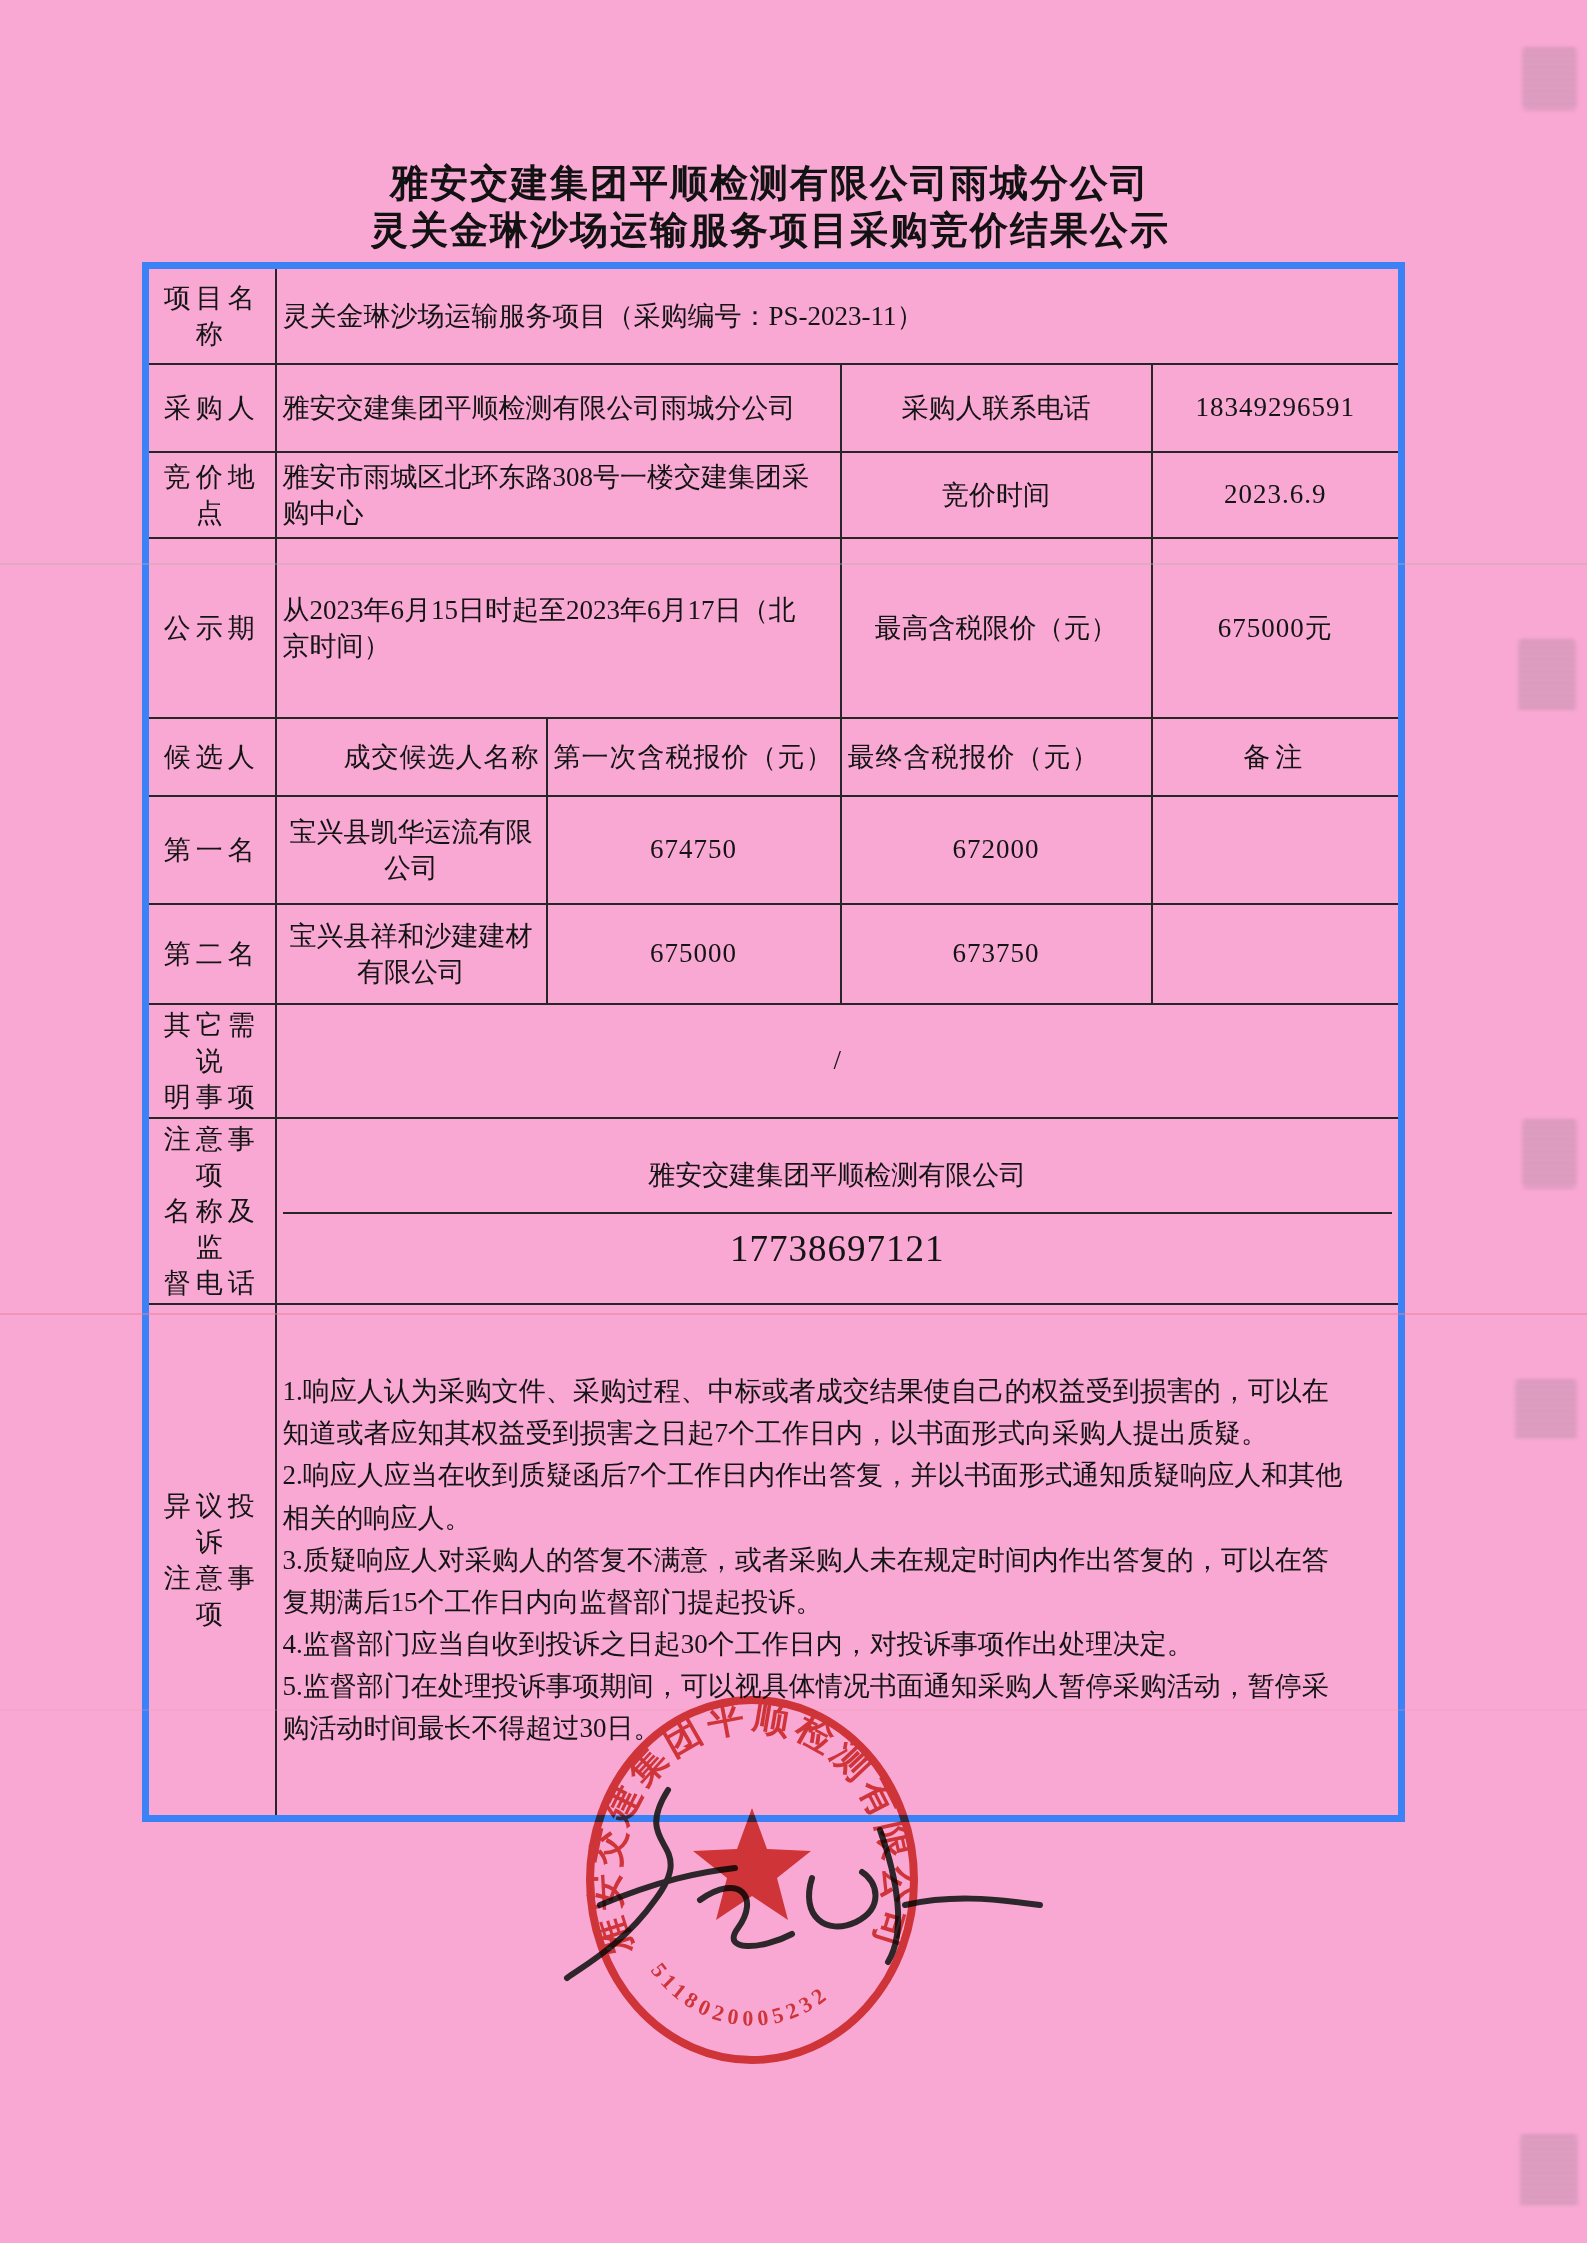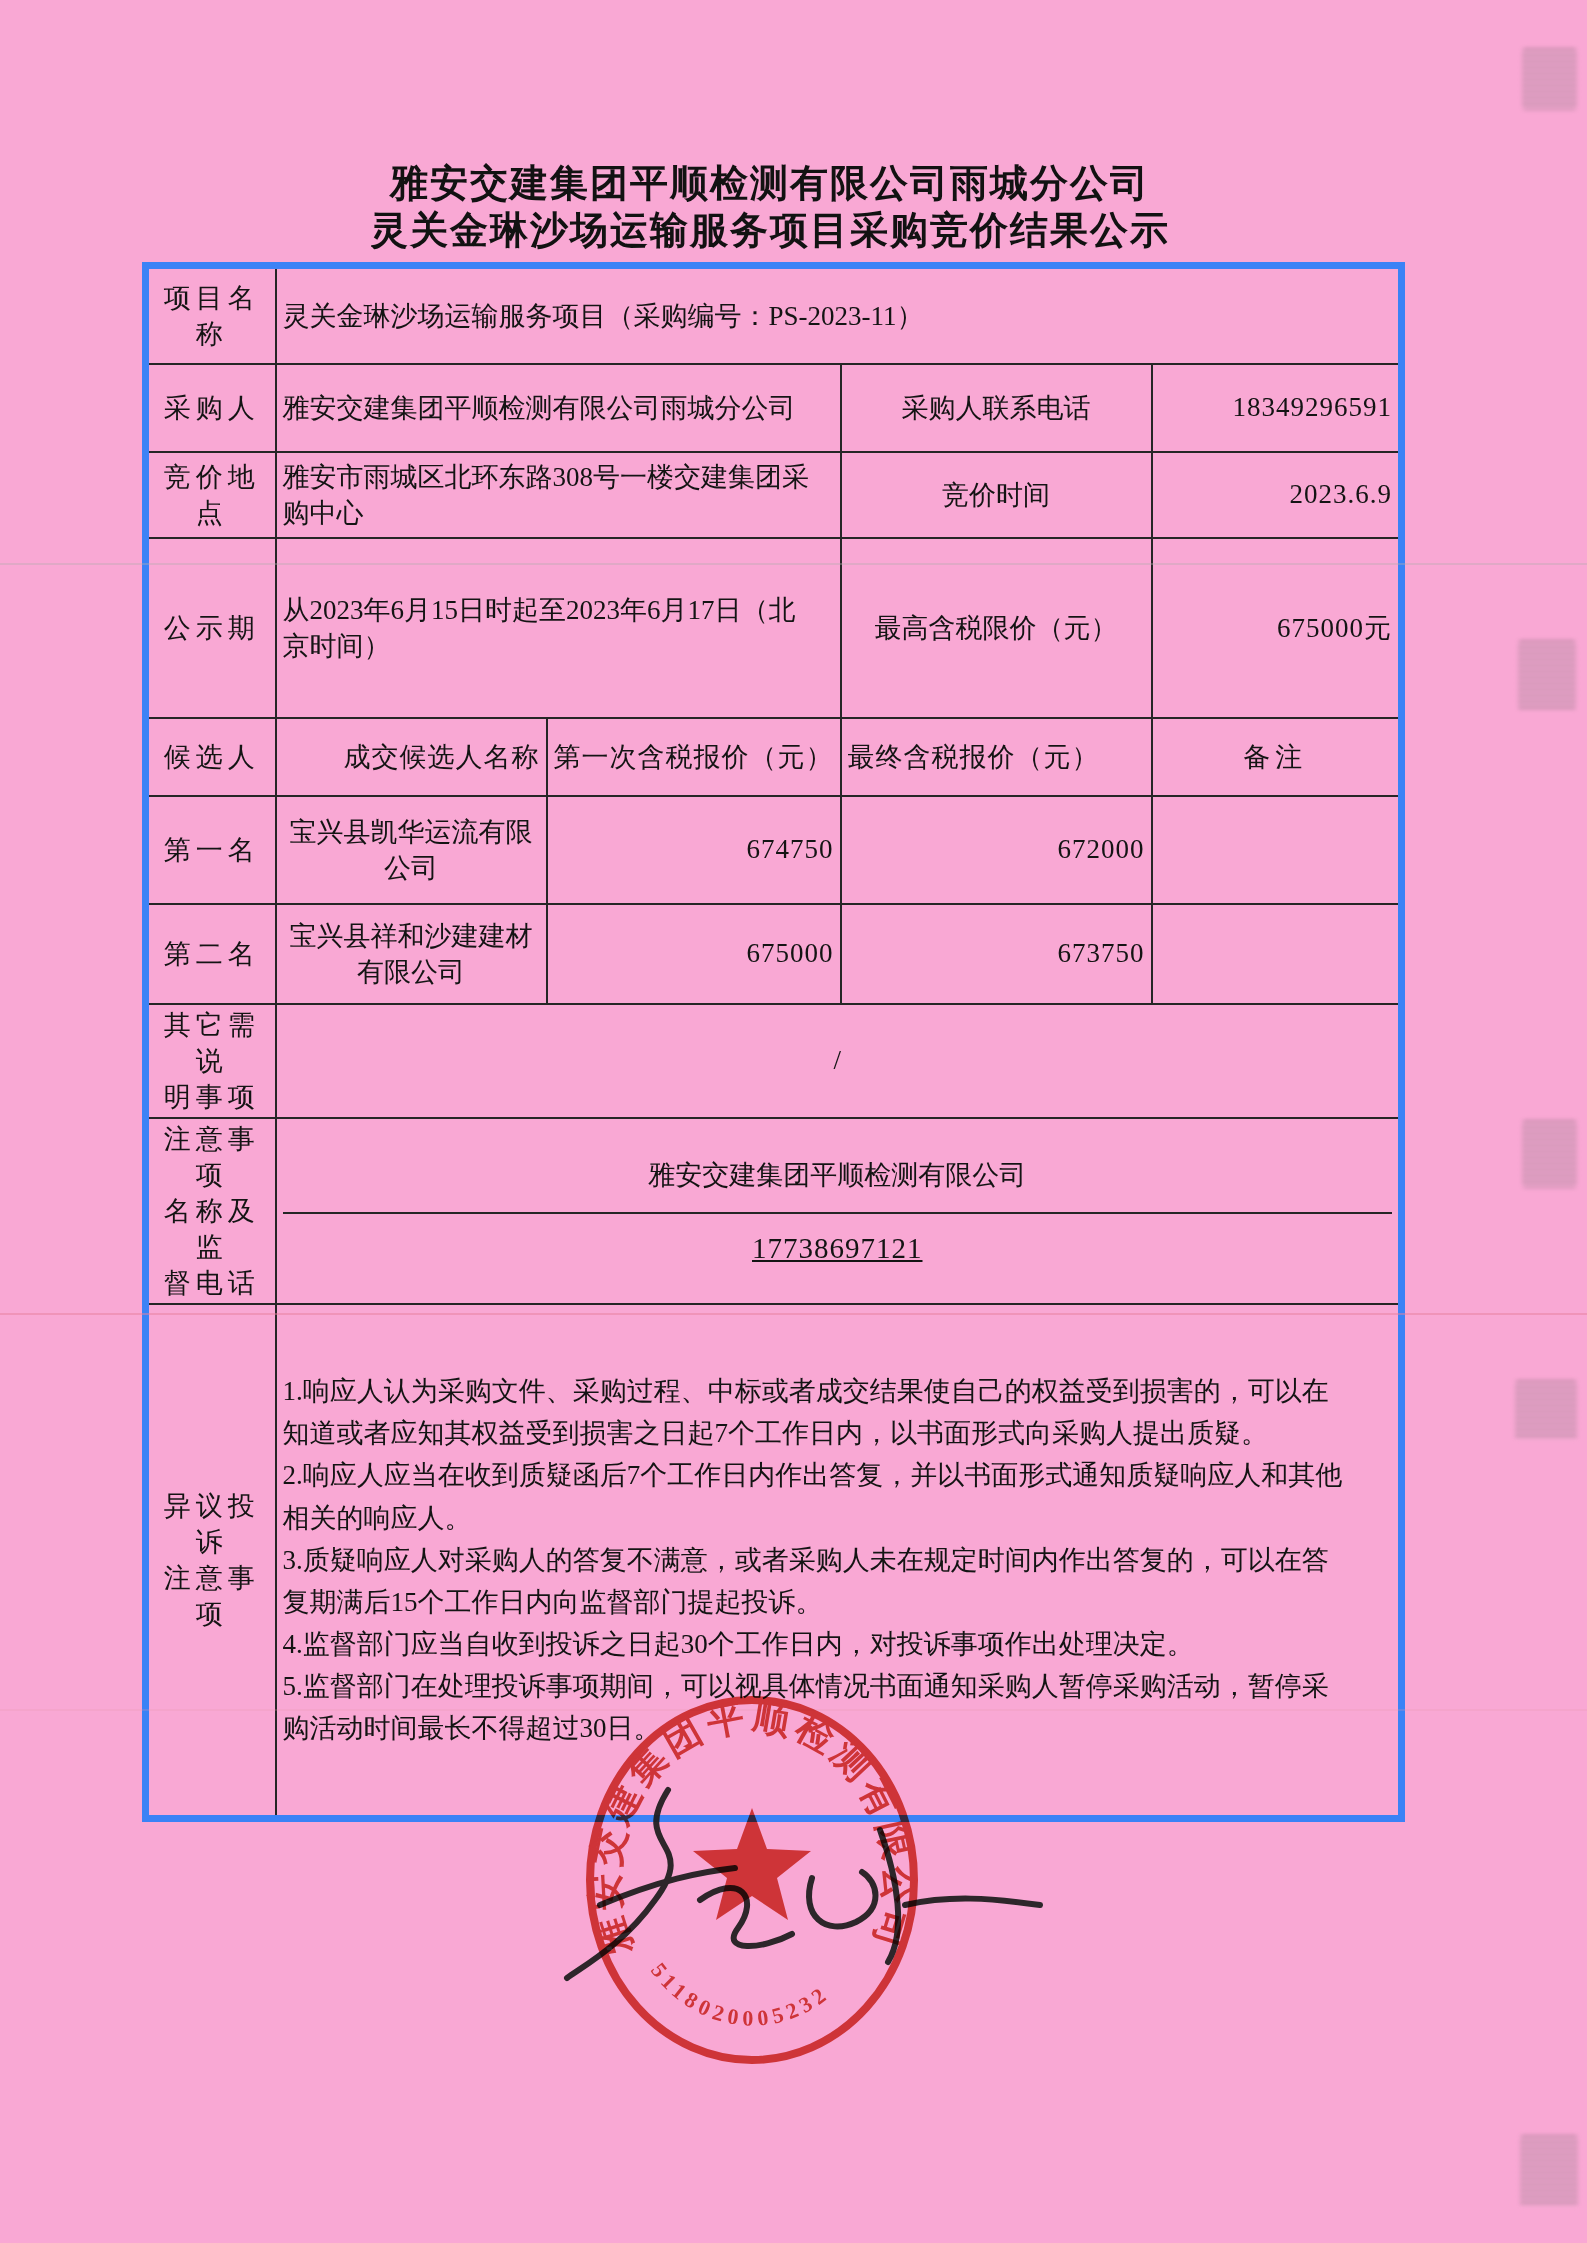--- a/index.html
+++ b/index.html
@@ -26,26 +26,26 @@
   table.doc td{
     border:2px solid #262626;
     vertical-align:middle;
     font-size:27px;color:#141414;
     padding:2px 6px;overflow:hidden;
   }
   .lbl{text-align:center;letter-spacing:5px;padding:2px 2px;}
   .pre{white-space:pre-line;}
   .ctr{text-align:center;}
   .lft{text-align:left;padding:2px 12px;}
-  .num{text-align:right;font-size:29px;letter-spacing:1px;}
+  .num{text-align:center;font-size:29px;letter-spacing:1px;}
   .hdr{text-align:left;letter-spacing:1px;}
   .hdr-right{text-align:right;padding-right:3px;letter-spacing:1px;}
   td.nopad{padding:0;}
   .sup-top{height:74px;border-bottom:2px solid #262626;display:flex;align-items:center;justify-content:center;font-size:27px;}
-  .sup-bot{height:70px;display:flex;align-items:center;justify-content:center;font-size:29px;letter-spacing:1px;text-decoration:underline;}
+  .sup-bot{height:70px;display:flex;align-items:center;justify-content:center;font-size:37px;letter-spacing:1px;}
   .notes{white-space:pre-line;line-height:1.56;padding:8px 18px;text-align:left;font-size:27px;}
   .slash{font-size:34px;}
   .sig-label{font-size:27px;letter-spacing:2px;padding-left:14px;}
   svg.overlay{position:absolute;left:0;top:0;pointer-events:none;}
   .scanline{position:absolute;left:0;width:1587px;pointer-events:none;}
   .blob{
     position:absolute;pointer-events:none;
     background:repeating-linear-gradient(180deg, rgba(80,80,80,.55) 0 3px, rgba(190,190,190,.18) 3px 6px);
     filter:blur(2px);border-radius:4px;opacity:.55;
   }

